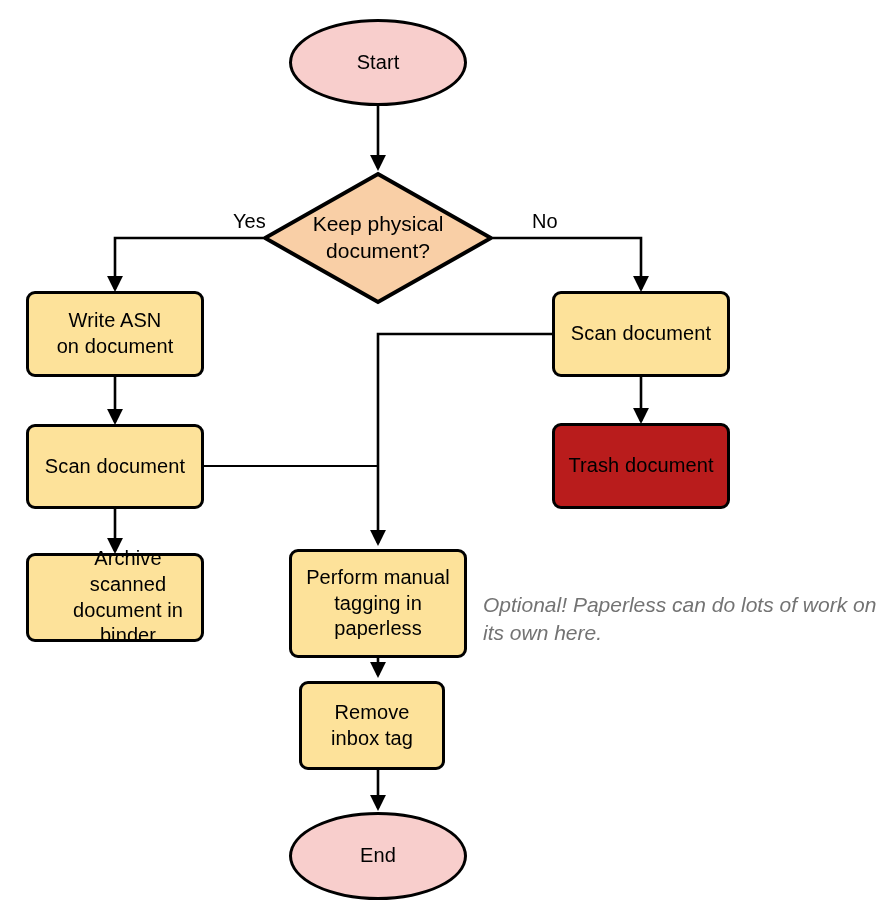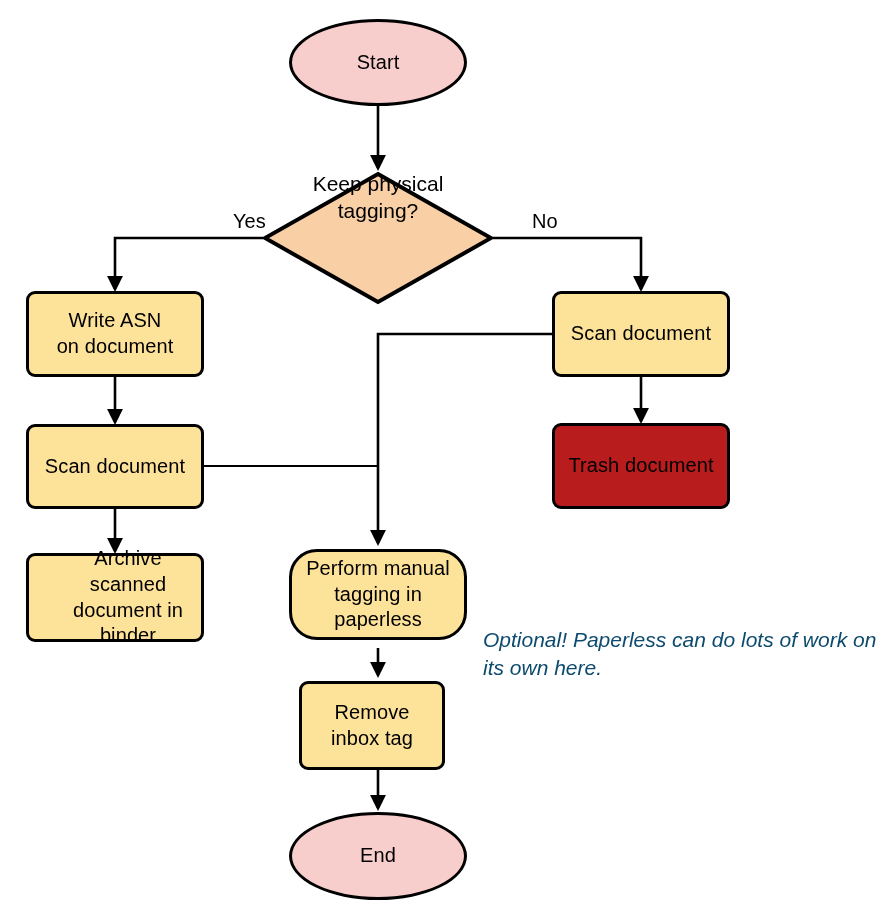--- a/index.html
+++ b/index.html
@@ -54,42 +54,42 @@
     left: 0;
     top: 0;
   }
   .decision-label {
     position: absolute;
     left: 0;
     top: 0;
     width: 100%;
     height: 100%;
     display: flex;
+    align-items: center;
     justify-content: center;
     text-align: center;
     font-size: 21px;
     line-height: 1.28;
     color: #000000;
   }
   .edge-label {
     position: absolute;
     font-size: 20px;
     color: #000000;
     z-index: 3;
     white-space: nowrap;
     margin-left: 24px;
   }
   .annotation {
     position: absolute;
     font-style: italic;
     font-size: 21px;
     line-height: 1.33;
-    color: #0c4a6e;
+    color: #737373;
     z-index: 3;
-    margin-top: 35px;
   }
 </style>
 </head>
 <body>
 
 <div id="canvas">
 
   <svg id="edges" viewBox="0 0 888 907" width="888" height="907" aria-hidden="true">
     <defs>
       <marker id="arrow" viewBox="0 0 10 10" refX="8.2" refY="5" markerWidth="6.2" markerHeight="6.2" orient="auto-start-reverse">
@@ -122,21 +122,21 @@
     <span>Start</span>
   </div>
 
   <div class="decision-wrap" style="left:262px; top:171px; width:232px; height:134px;">
     <svg width="232" height="134" viewBox="0 0 232 134">
       <polygon points="116,3 229,67 116,131 3,67" fill="#f9cfa6" stroke="#000000" stroke-width="4"></polygon>
     </svg>
     <div class="decision-label">
       <div>
         <div>Keep physical</div>
-        <div>tagging?</div>
+        <div>document?</div>
       </div>
     </div>
   </div>
 
   <div class="edge-label" style="left:209px; top:210px;">Yes</div>
   <div class="edge-label" style="left:508px; top:210px;">No</div>
 
   <div class="node process" style="left:26px; top:291px; width:178px; height:86px; background:#fde29a;">
     <div>
       <div>Write ASN</div>
@@ -157,21 +157,21 @@
   </div>
 
   <div class="node process" style="left:552px; top:291px; width:178px; height:86px; background:#fde29a;">
     <span>Scan document</span>
   </div>
 
   <div class="node process" style="left:552px; top:423px; width:178px; height:86px; background:#b91c1c;">
     <span>Trash document</span>
   </div>
 
-  <div class="node process" style="left:289px; top:549px; width:178px; height:91px; background:#fde29a;border-radius:28px;">
+  <div class="node process" style="left:289px; top:549px; width:178px; height:109px; background:#fde29a;">
     <div>
       <div>Perform manual</div>
       <div>tagging in</div>
       <div>paperless</div>
     </div>
   </div>
 
   <div class="annotation" style="left:483px; top:591px; width:400px;">
     <div>Optional! Paperless can do lots of work on</div>
     <div>its own here.</div>

